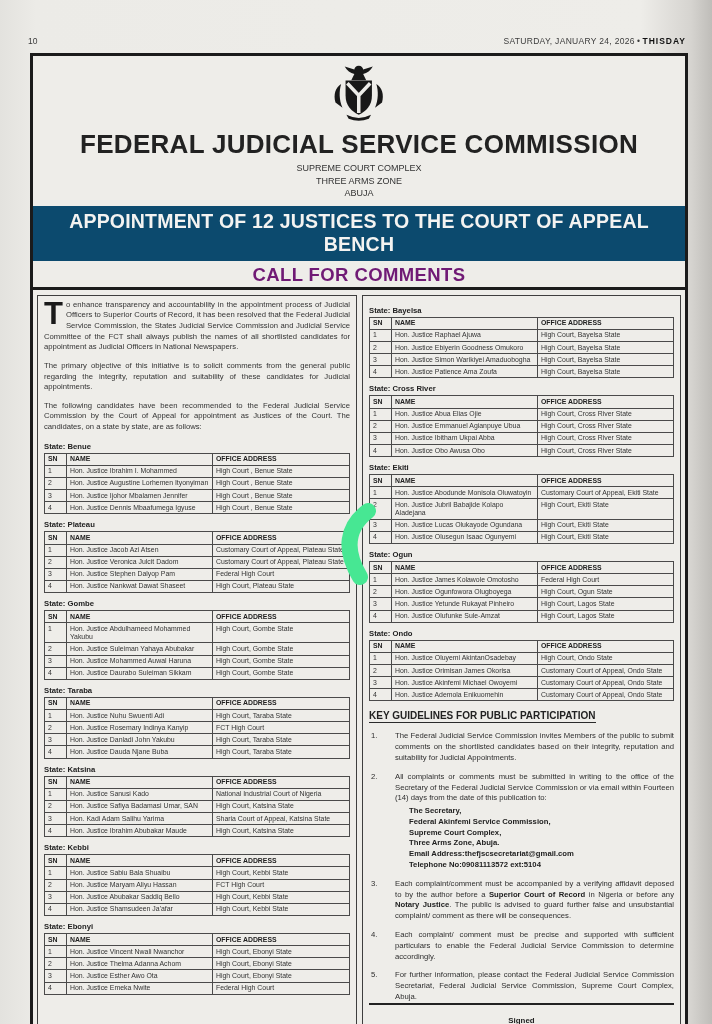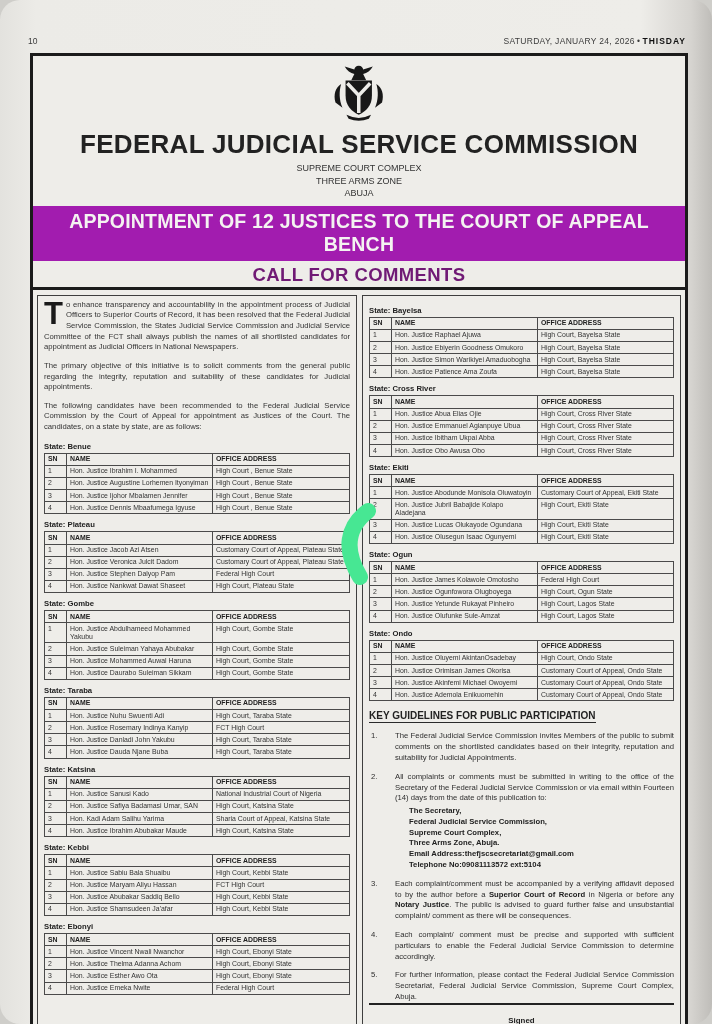--- a/index.html
+++ b/index.html
@@ -6,40 +6,39 @@
   html,body { margin:0; padding:0; }
   body {
     width:712px; height:1024px; overflow:hidden;
     font-family:"Liberation Sans", sans-serif;
     color:#2e2e2e;
     background:#cfceca;
   }
   .page {
     position:relative; width:712px; height:1024px;
     background:linear-gradient(90deg,#e3e2de 0%,#ecebe7 5%,#eeede9 90%,#d6d4d0 97%,#bfbdb9 100%);
-    border-radius:20px;
   }
   .topbar {
     display:flex; justify-content:space-between; align-items:flex-end;
     padding:36px 26px 5px 28px;
     font-size:8.5px; color:#3b3b3b;
   }
   .dateline { letter-spacing:.3px; }
   .masthead-name { font-weight:bold; letter-spacing:1px; color:#111; }
   .outer {
     margin:2px 24px 0 30px;
     border:3px solid #1b1b1b;
     background:#eeede9;
   }
   .org-head { text-align:center; padding-top:7px; }
   .arms { height:58px; }
   .org-title { font-size:26px; font-weight:bold; color:#222; letter-spacing:.3px; margin-top:4px; }
   .org-addr { font-size:9px; line-height:1.4; color:#333; margin-top:2px; }
   .banner {
-    background:#a21caf; color:#f4f3f1; font-weight:bold; font-size:19.5px;
+    background:#0c4a6e; color:#f4f3f1; font-weight:bold; font-size:19.5px;
     text-align:center; padding:4px 2px 5px; margin-top:6px; letter-spacing:.2px;
   }
   .subbanner {
     text-align:center; font-weight:bold; font-size:18.5px; color:#701a75;
     padding:3px 0 1px; border-bottom:3px solid #1b1b1b; letter-spacing:.4px;
   }
   .columns { display:flex; gap:5px; padding:5px 4px 4px; }
   .col { border:1px solid #3e3e3e; background:#eeede9; padding:4px 6px 5px; }
   .col-left { width:320px; flex:none; }
   .col-right { flex:1; display:flex; flex-direction:column; }
@@ -530,21 +529,21 @@
         <div class="g-head"><span>KEY GUIDELINES FOR PUBLIC PARTICIPATION</span></div>
         <div id="g-items">
             <div class="g-item">
               <span class="g-num">1.</span>
               <div class="g-text"><span>The Federal Judicial Service Commission invites Members of the  public to submit comments on the shortlisted candidates based  on their integrity, reputation and suitability for Judicial Appointments.</span></div>
             </div>
             <div class="g-item">
               <span class="g-num">2.</span>
               <div class="g-text"><span>All complaints or comments must be submitted in writing to the office  of the Secretary of the Federal Judicial Service Commission or via  email within Fourteen (14) days from the date of this publication to:</span><div class="g-contact">
                   <div>The Secretary,</div>
-                  <div>Federal Judicial Service Commission,</div>
+                  <div>Federal Akinfemi Service Commission,</div>
                   <div>Supreme Court Complex,</div>
                   <div>Three Arms Zone, Abuja.</div>
                   <div>Email Address:thefjscsecretariat@gmail.com</div>
                   <div>Telephone No:09081113572 ext:5104</div>
                 </div></div>
             </div>
             <div class="g-item">
               <span class="g-num">3.</span>
               <div class="g-text"><span>Each complaint/comment must be accompanied by a verifying  affidavit deposed to by the author before a </span><b>Superior Court of Record</b><span>  in Nigeria or before any </span><b>Notary Justice</b><span>. The public is advised to    guard  further false and unsubstantial complaint/ comment as there  will be consequences.</span></div>
             </div>

